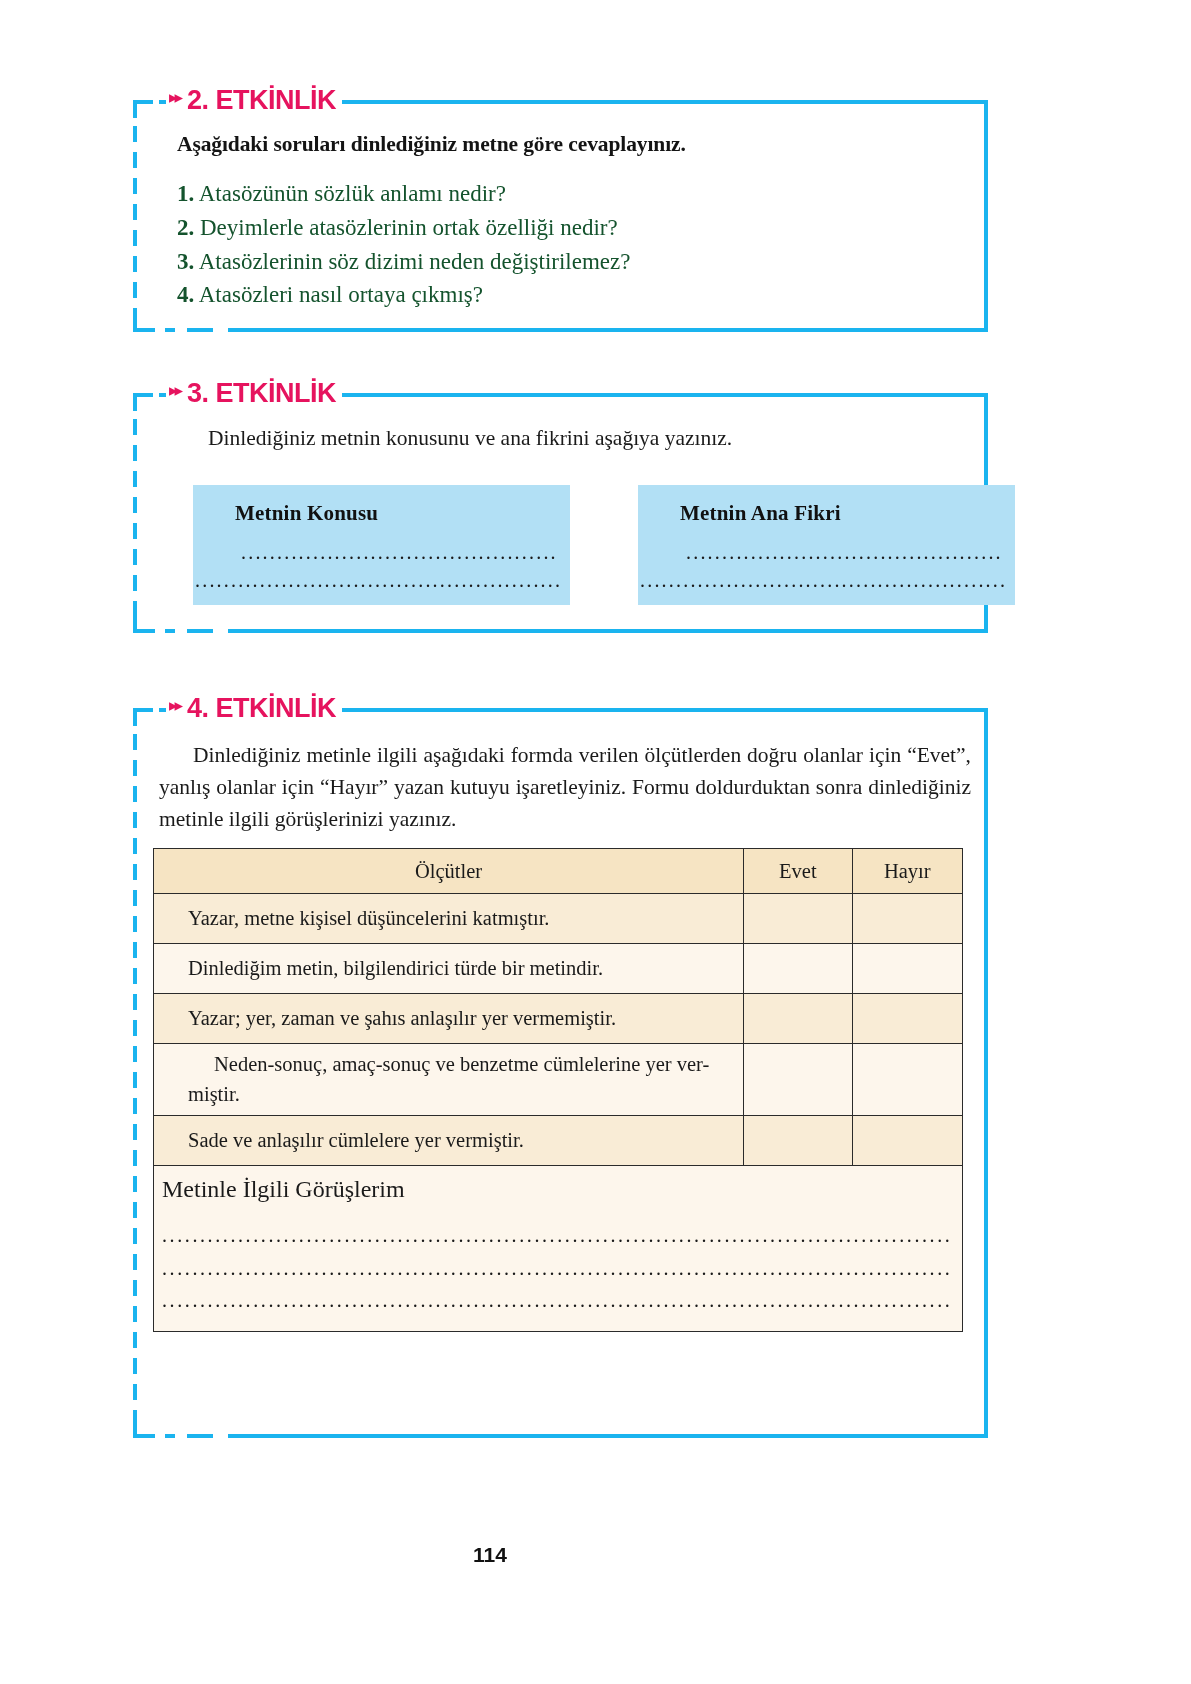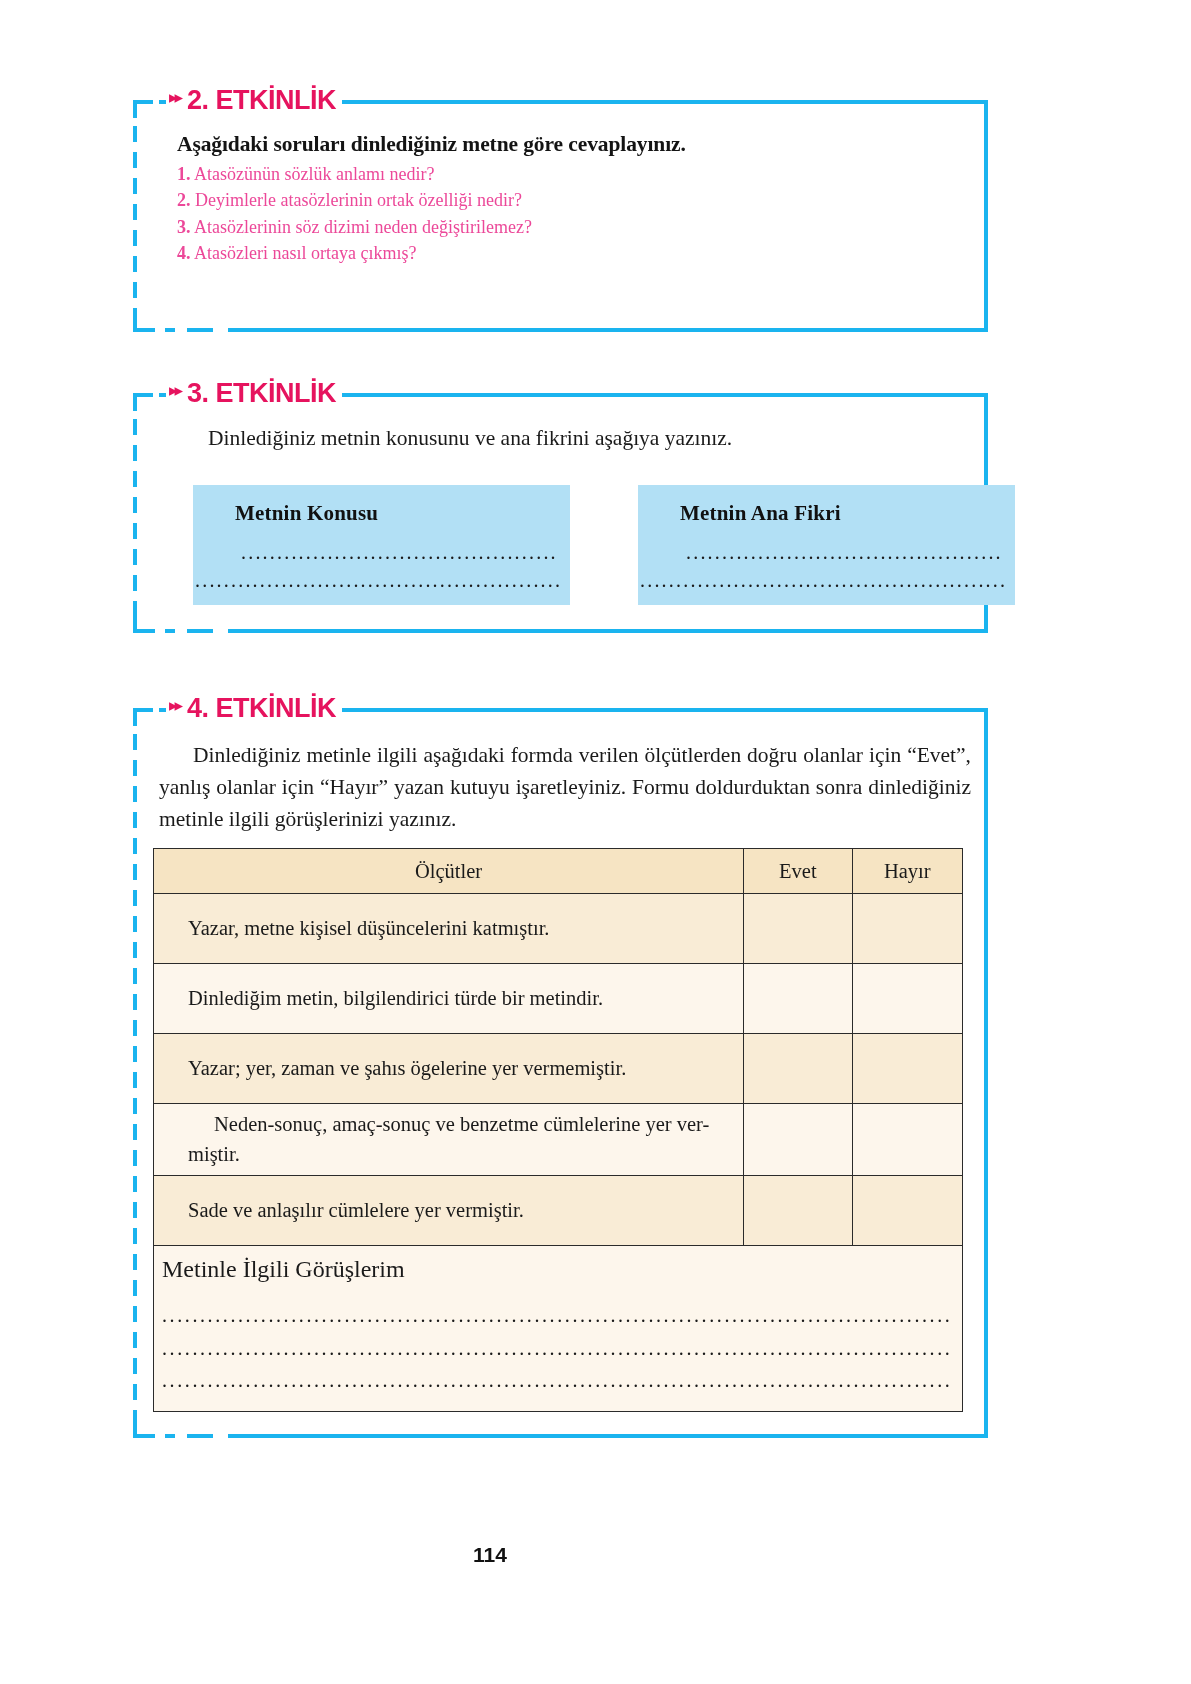--- a/index.html
+++ b/index.html
@@ -141,26 +141,26 @@
   .a2-body {
     position: absolute;
     left: 44px;
     top: 32px;
     width: 790px;
   }
   .a2-lead {
     font-weight: bold;
     font-size: 21.5px;
     color: #141414;
-    margin-bottom: 4px;
+    margin-bottom: 20px;
     letter-spacing: -0.1px;
   }
   .q-row {
-    font-size: 18px;
-    color: #ec4899;
+    font-size: 23px;
+    color: #14532d;
     line-height: 1.47;
     white-space: nowrap;
   }
   .q-num {
     font-weight: bold;
   }
 
   
   #activity3 {
     top: 393px;
@@ -251,21 +251,21 @@
     padding: 4px 0;
   }
   .col-crit { width: 588px; }
   .col-yes  { width: 108px; }
   .col-no   { width: 110px; }
 
   .row-odd td  { background: #f9ecd6; }
   .row-even td { background: #fdf6ec; }
 
   .crit-cell {
-    height: 70px;
+    height: 50px;
     padding: 6px 10px 6px 34px;
     vertical-align: middle;
     line-height: 1.45;
   }
   .crit-cell.two-line {
     text-indent: 26px;
   }
   .mark-cell { background: inherit; }
 
   .comment-cell {
@@ -418,21 +418,21 @@
           <td class="crit-cell">Yazar, metne kişisel düşüncelerini katmıştır.</td>
           <td class="mark-cell"></td>
           <td class="mark-cell"></td>
         </tr>
         <tr class="row-even">
           <td class="crit-cell">Dinlediğim metin, bilgilendirici türde bir metindir.</td>
           <td class="mark-cell"></td>
           <td class="mark-cell"></td>
         </tr>
         <tr class="row-odd">
-          <td class="crit-cell">Yazar; yer, zaman ve şahıs ögelerine yer vermemiştir.</td>
+          <td class="crit-cell">Yazar; yer, zaman ve şahıs anlaşılır yer vermemiştir.</td>
           <td class="mark-cell"></td>
           <td class="mark-cell"></td>
         </tr>
         <tr class="row-even">
           <td class="crit-cell two-line">Neden-sonuç, amaç-sonuç ve benzetme cümlelerine yer ver-miştir.</td>
           <td class="mark-cell"></td>
           <td class="mark-cell"></td>
         </tr>
         <tr class="row-odd">
           <td class="crit-cell">Sade ve anlaşılır cümlelere yer vermiştir.</td>

